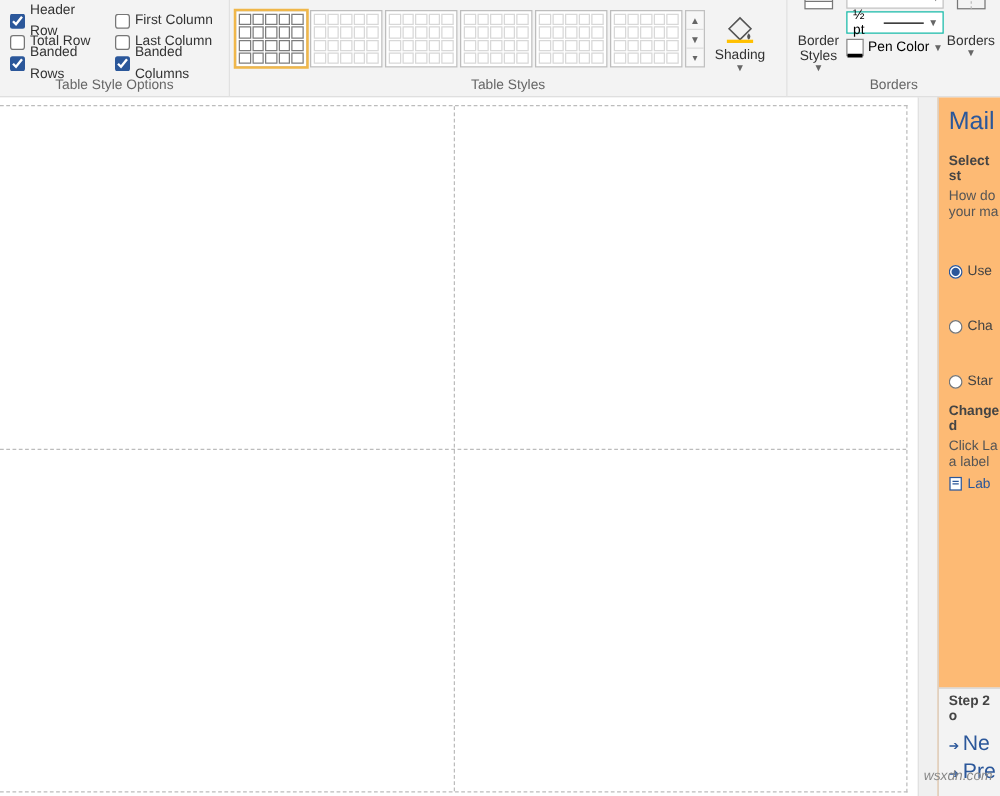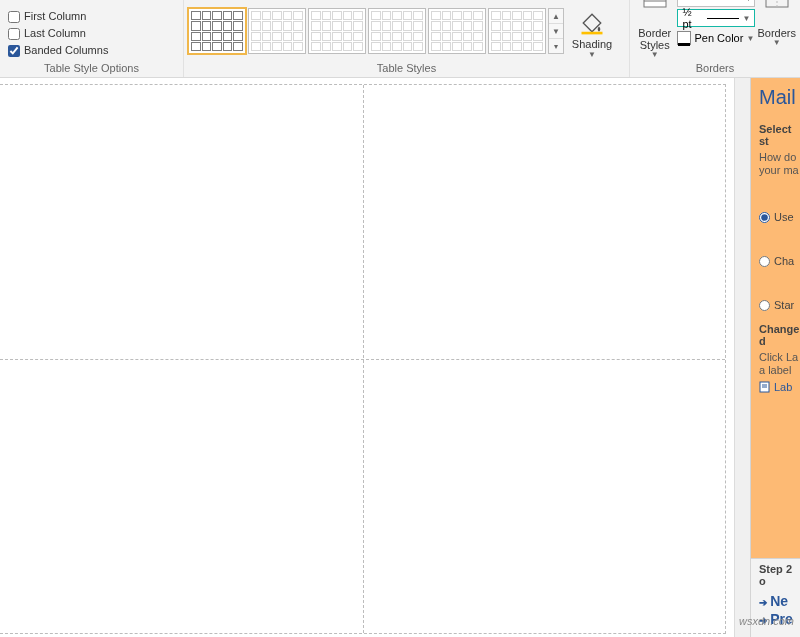--- a/index.html
+++ b/index.html
@@ -90,32 +90,46 @@
   .pane{flex:1;min-width:0;background:#fdba74;border-left:1px solid #d4d4d4;padding:8px 0 0 8px;display:flex;flex-direction:column;position:relative;overflow:hidden;}
   .pane-title{font-size:20px;color:#2b579a;font-weight:400;margin-bottom:14px;}
   .pane-section{font-size:11px;font-weight:700;color:#444;margin-bottom:4px;}
   .pane-text{font-size:11px;color:#555;line-height:13px;margin-bottom:4px;}
   .pane-radio{display:flex;align-items:center;font-size:11px;color:#444;height:16px;gap:4px;margin-top:28px;}
   .pane-radio input{width:11px;height:11px;accent-color:#2b579a;}
   .pane-link{font-size:11px;color:#2b579a;display:flex;align-items:flex-end;gap:3px;cursor:pointer;}
   .pane-link svg{width:12px;height:12px;}
   .pane-footer{position:absolute;left:0;right:0;bottom:0;border-top:1px solid #d4d4d4;padding:4px 0 10px 8px;background:#f3f3f3;}
   .step-label{font-size:11px;font-weight:700;color:#444;margin-bottom:6px;}
-  .nav-link{font-size:14px;color:#2b579a;cursor:pointer;font-weight:bold;}
+  .nav-link{font-size:17px;color:#2b579a;cursor:pointer;}
   .nav-link::before{content:"➔ ";font-size:10px;}
 
   .watermark{position:absolute;right:6px;bottom:10px;font-size:11px;color:#888;font-style:italic;z-index:20;}
 </style>
 </head>
 <body>
 
 <div class="ribbon">
 
   <div class="ribbon-group" style="width:184px">
     <div class="opts-body">
+      <div class="opts-col">
+        <label>
+            <input type="checkbox" checked="" style="">
+            <span>Header Row</span>
+          </label>
+        <label>
+            <input type="checkbox" style="">
+            <span>Total Row</span>
+          </label>
+        <label>
+            <input type="checkbox" checked="" style="">
+            <span>Banded Rows</span>
+          </label>
+      </div>
       <div class="opts-col">
         <label>
             <input type="checkbox" style="">
             <span>First Column</span>
           </label>
         <label>
             <input type="checkbox" style="">
             <span>Last Column</span>
           </label>
         <label>

